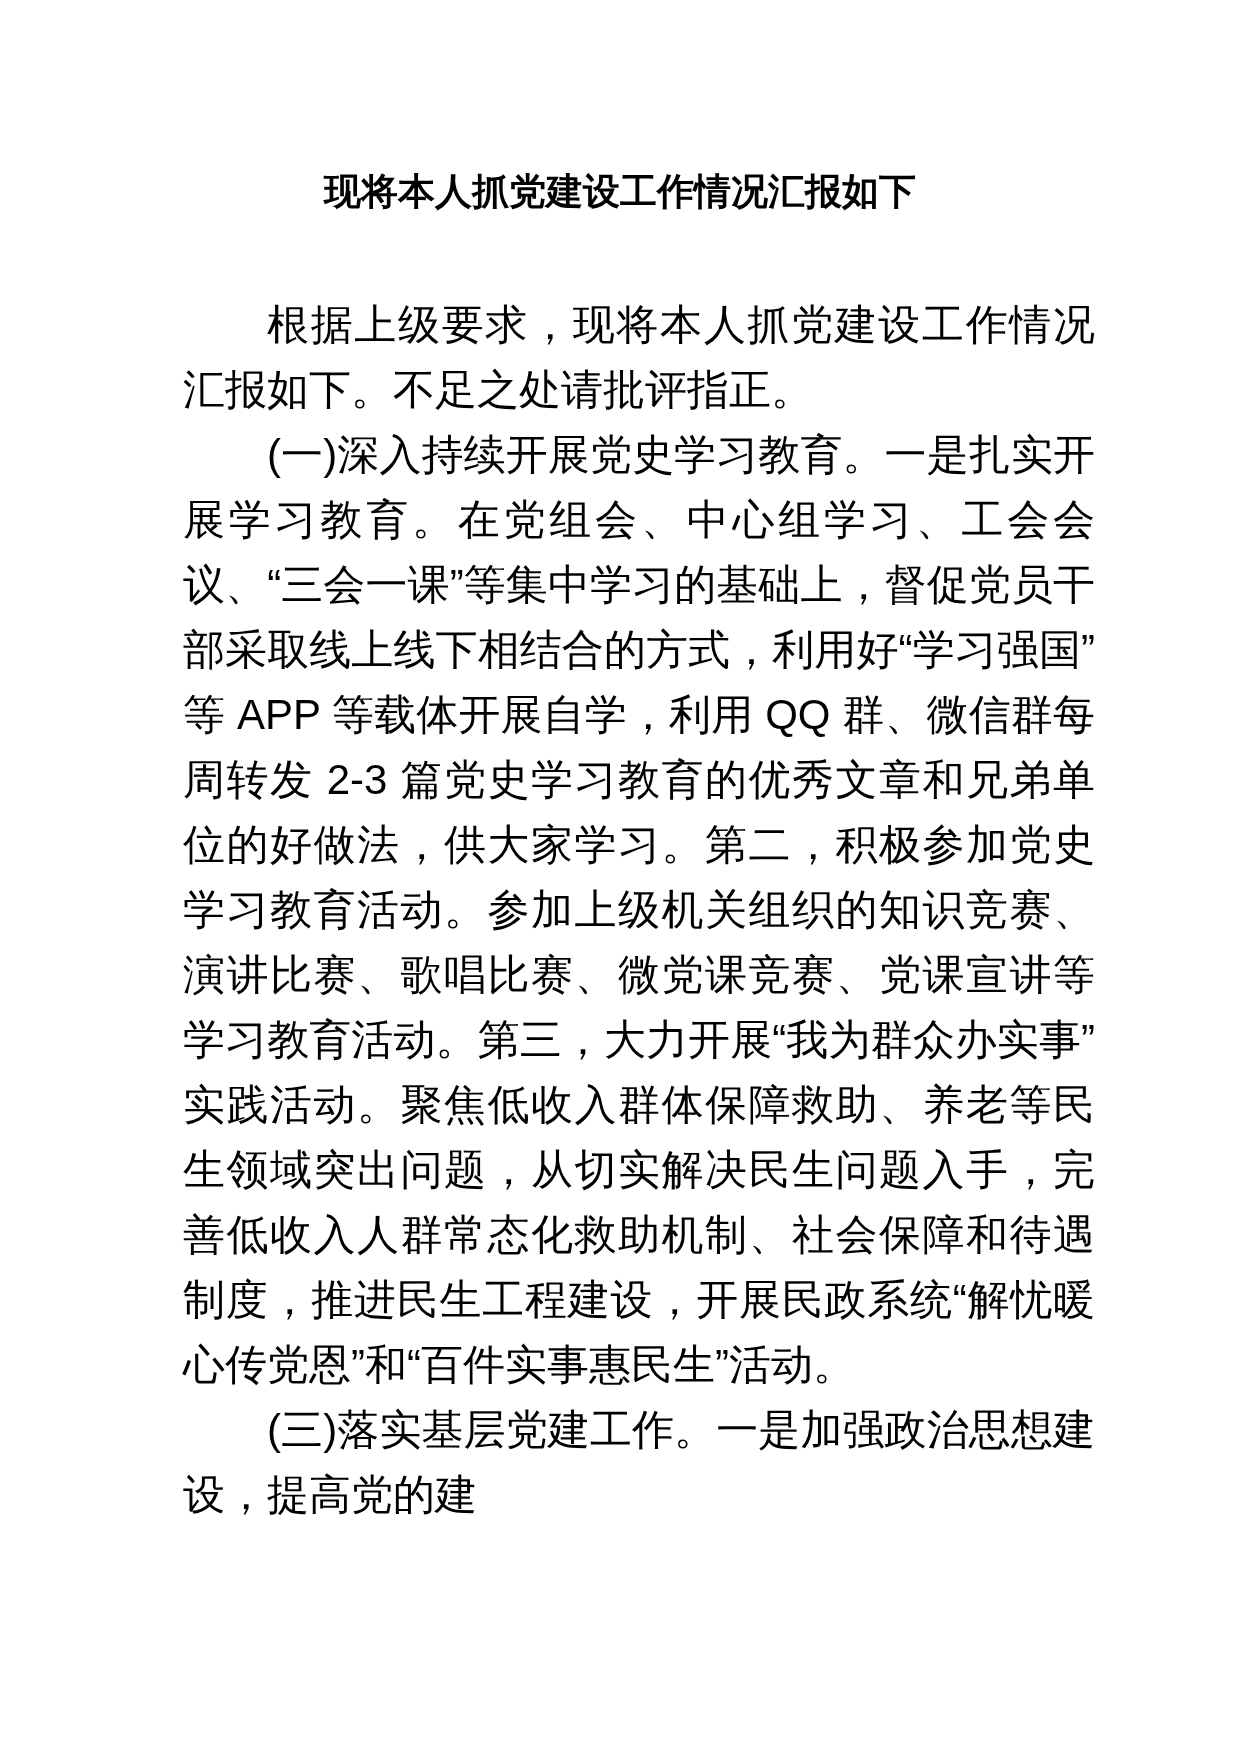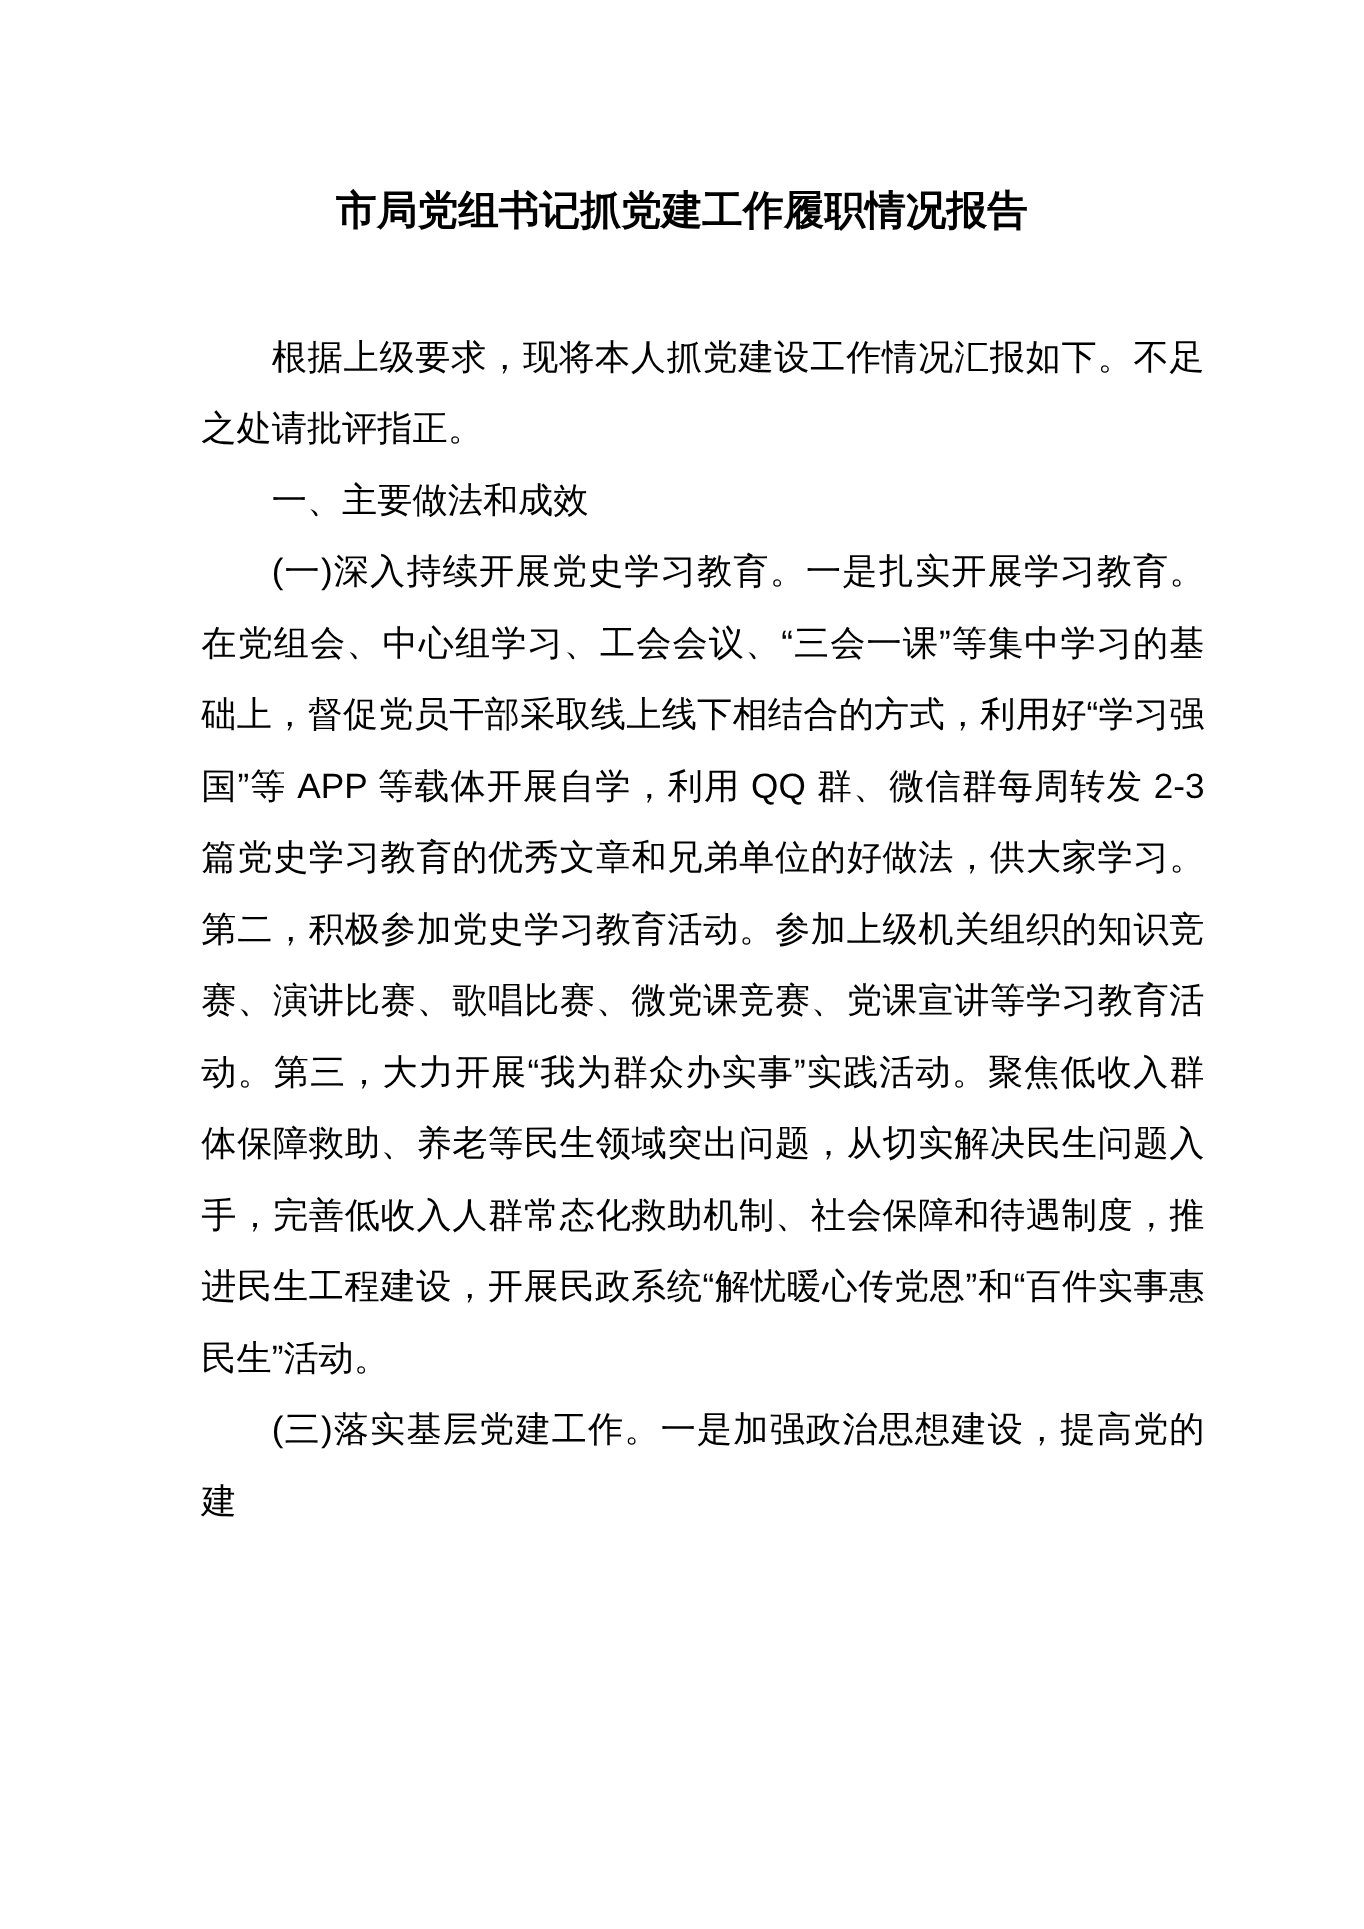--- a/index.html
+++ b/index.html
@@ -27,35 +27,34 @@
     line-height: 44px;
     font-weight: 700;
     letter-spacing: 0px;
     margin: 0;
   }
   .doc-body {
     position: absolute;
     top: 292px;
     left: 183px;
     width: 912px;
-    font-size: 32px;
+    font-size: 42px;
     line-height: 65px;
     text-align: justify;
   }
   .doc-body p {
     margin: 0;
     padding: 0;
     text-indent: 2em;
   }
 </style>
 </head>
 <body>
 
 <div class="page">
-  <h1 class="doc-title">市局党组书记抓党建工作履职情况报告</h1>
+  <h1 class="doc-title">现将本人抓党建设工作情况汇报如下</h1>
 
   <div class="doc-body">
     <p>根据上级要求，现将本人抓党建设工作情况汇报如下。不足之处请批评指正。</p>
-    <p>一、主要做法和成效</p>
     <p>(一)深入持续开展党史学习教育。一是扎实开展学习教育。在党组会、中心组学习、工会会议、“三会一课”等集中学习的基础上，督促党员干部采取线上线下相结合的方式，利用好“学习强国”等 APP 等载体开展自学，利用 QQ 群、微信群每周转发 2-3 篇党史学习教育的优秀文章和兄弟单位的好做法，供大家学习。第二，积极参加党史学习教育活动。参加上级机关组织的知识竞赛、演讲比赛、歌唱比赛、微党课竞赛、党课宣讲等学习教育活动。第三，大力开展“我为群众办实事”实践活动。聚焦低收入群体保障救助、养老等民生领域突出问题，从切实解决民生问题入手，完善低收入人群常态化救助机制、社会保障和待遇制度，推进民生工程建设，开展民政系统“解忧暖心传党恩”和“百件实事惠民生”活动。</p>
     <p>(三)落实基层党建工作。一是加强政治思想建设，提高党的建</p>
   </div>
 </div>
 
 </body></html>

